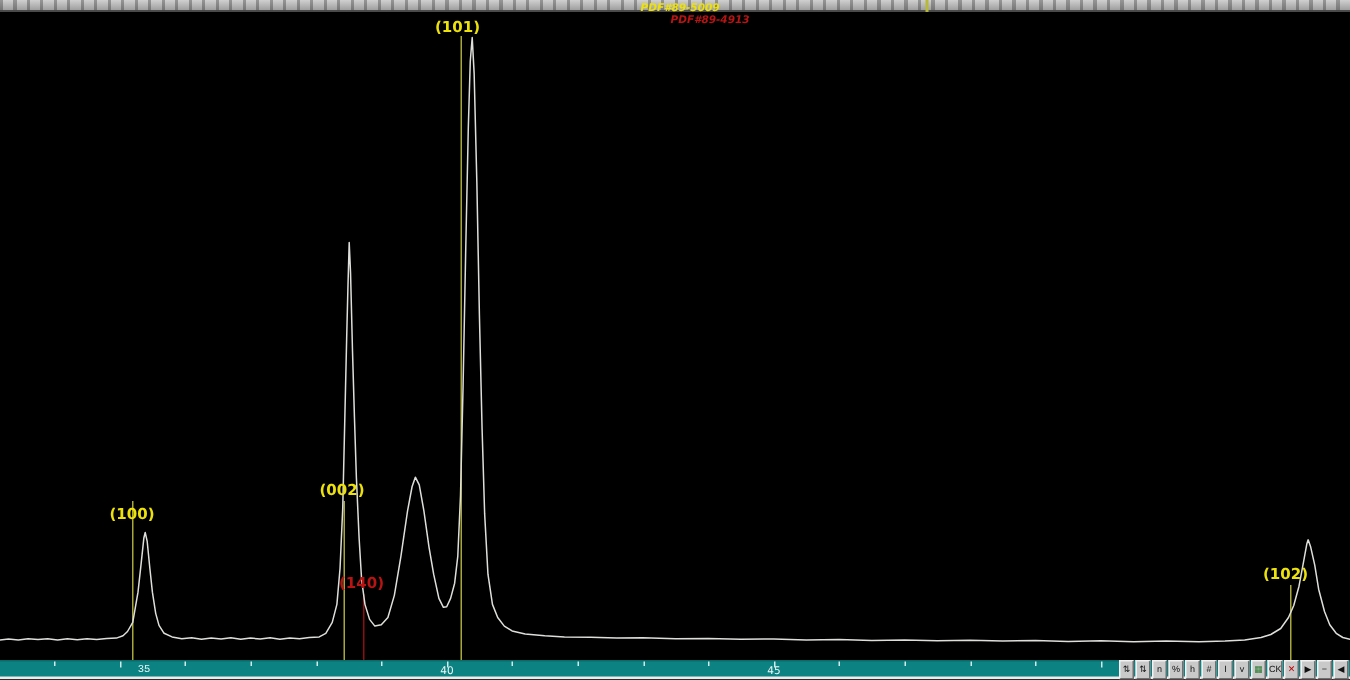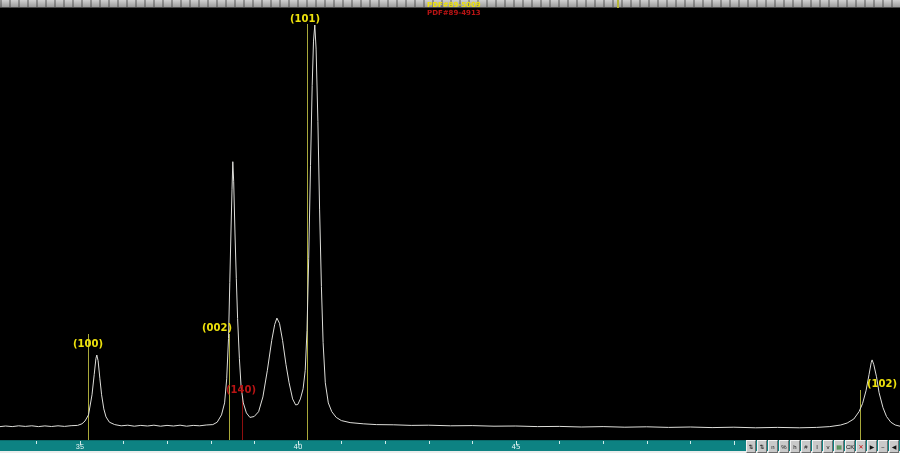--- a/index.html
+++ b/index.html
@@ -7,21 +7,21 @@
        font-family:"DejaVu Sans", sans-serif;background:#000;}
   #titlebar{position:absolute;left:0;top:0;width:900px;height:7px;
     background-image:repeating-linear-gradient(90deg, rgba(40,40,40,.35) 0 2px, rgba(255,255,255,0) 2px 9px),
                      linear-gradient(#d0d0d0,#9c9c9c);
     border-bottom:1px solid #4a4a4a;z-index:6;}
   #plot-area{position:absolute;left:0;top:8px;width:900px;height:432px;background:#000;z-index:0;}
   #trace-svg{position:absolute;left:0;top:0;width:900px;height:453px;z-index:2;pointer-events:none;}
   .stick{position:absolute;width:1px;z-index:1;}
   .peak-label{position:absolute;transform:translateX(-50%);font-size:10px;font-weight:bold;
     white-space:nowrap;z-index:3;letter-spacing:0px;}
-  #legend{position:absolute;left:427px;top:1px;z-index:7;line-height:8px;}
+  #legend{position:absolute;left:427px;top:1px;z-index:7;line-height:8px;font-style:italic;}
   .legend-line{font-size:7px;font-weight:bold;white-space:nowrap;}
   #top-marker{position:absolute;top:0;width:2px;height:8px;background:#b8b83a;z-index:7;}
   #axis-bar{position:absolute;left:0;top:440px;width:900px;height:11px;background:#0d8282;
     border-top:1px solid #0a6a6a;z-index:4;}
   .tick{position:absolute;top:0;width:1px;background:#cfeaea;}
   .tick-label{position:absolute;top:2px;transform:translateX(-50%);font-size:7px;color:#eaf6f6;}
   #bottom-strip{position:absolute;left:0;top:451px;width:900px;height:2px;background:#ececec;z-index:4;}
   #toolbar{position:absolute;right:1px;bottom:1px;height:12px;display:flex;gap:1px;z-index:8;}
   .tb-btn{width:8px;height:11px;background:#c9c9c9;border:1px solid;
     border-color:#f2f2f2 #6f6f6f #6f6f6f #f2f2f2;font-size:6px;line-height:10px;
@@ -41,29 +41,29 @@
 
   <div id="sticks">
       <div class="stick" style="left: 88px; top: 334px; height: 106px; background: rgb(168, 168, 58);"></div>
       <div class="stick" style="left: 229px; top: 334px; height: 106px; background: rgb(168, 168, 58);"></div>
       <div class="stick" style="left: 307px; top: 24px; height: 416px; background: rgb(168, 168, 58);"></div>
       <div class="stick" style="left: 860px; top: 390px; height: 50px; background: rgb(168, 168, 58);"></div>
       <div class="stick" style="left: 242px; top: 396px; height: 44px; background: rgb(142, 15, 15);"></div>
     </div>
   <div id="labels">
       <div class="peak-label" style="left: 88px; top: 322px; color: rgb(237, 225, 12); margin-top: 16px;">(100)</div>
-      <div class="peak-label" style="left: 217px; top: 322px; color: rgb(237, 225, 12);">(002)</div>
+      <div class="peak-label" style="left: 228px; top: 322px; color: rgb(237, 225, 12);">(002)</div>
       <div class="peak-label" style="left: 305px; top: 13px; color: rgb(237, 225, 12);">(101)</div>
-      <div class="peak-label" style="left: 857px; top: 378px; color: rgb(237, 225, 12); margin-left: 25px;">(102)</div>
+      <div class="peak-label" style="left: 857px; top: 378px; color: rgb(237, 225, 12);">(102)</div>
       <div class="peak-label" style="left: 241px; top: 384px; color: rgb(184, 20, 20);">(140)</div>
     </div>
 
   <div id="legend">
       <div class="legend-line" style="color: rgb(237, 225, 12);">PDF#89-5009</div>
-      <div class="legend-line" style="color: rgb(184, 20, 20);">PDF#89-4913</div>
+      <div class="legend-line" style="color: rgb(184, 20, 20); margin-left: 20px;">PDF#89-4913</div>
     </div>
   <div id="top-marker" style="left: 617px;"></div>
 
   <div id="axis-bar">
       <div class="tick" style="left: 36px; height: 3px;"></div>
       <div class="tick" style="left: 80px; height: 4px;"></div>
       <div class="tick" style="left: 123px; height: 3px;"></div>
       <div class="tick" style="left: 167px; height: 3px;"></div>
       <div class="tick" style="left: 211px; height: 3px;"></div>
       <div class="tick" style="left: 254px; height: 3px;"></div>
@@ -74,21 +74,21 @@
       <div class="tick" style="left: 472px; height: 3px;"></div>
       <div class="tick" style="left: 516px; height: 4px;"></div>
       <div class="tick" style="left: 559px; height: 3px;"></div>
       <div class="tick" style="left: 603px; height: 3px;"></div>
       <div class="tick" style="left: 647px; height: 3px;"></div>
       <div class="tick" style="left: 690px; height: 3px;"></div>
       <div class="tick" style="left: 734px; height: 4px;"></div>
       <div class="tick" style="left: 777px; height: 3px;"></div>
       <div class="tick" style="left: 821px; height: 3px;"></div>
       <div class="tick" style="left: 865px; height: 3px;"></div>
-      <div class="tick-label" style="left: 80px; font-family: Liberation Mono, monospace;">35</div>
+      <div class="tick-label" style="left: 96px; font-family: Liberation Mono, monospace;">35</div>
       <div class="tick-label" style="left: 298px;">40</div>
       <div class="tick-label" style="left: 516px;">45</div>
       <div class="tick-label" style="left: 734px; margin-top: 36px;">50</div>
     </div>
   <div id="bottom-strip"></div>
 
   <div id="toolbar">
       <button class="tb-btn" style="color: rgb(17, 17, 17);">⇅</button>
       <button class="tb-btn" style="color: rgb(17, 17, 17);">⇅</button>
       <button class="tb-btn" style="color: rgb(17, 17, 17);">n</button>

